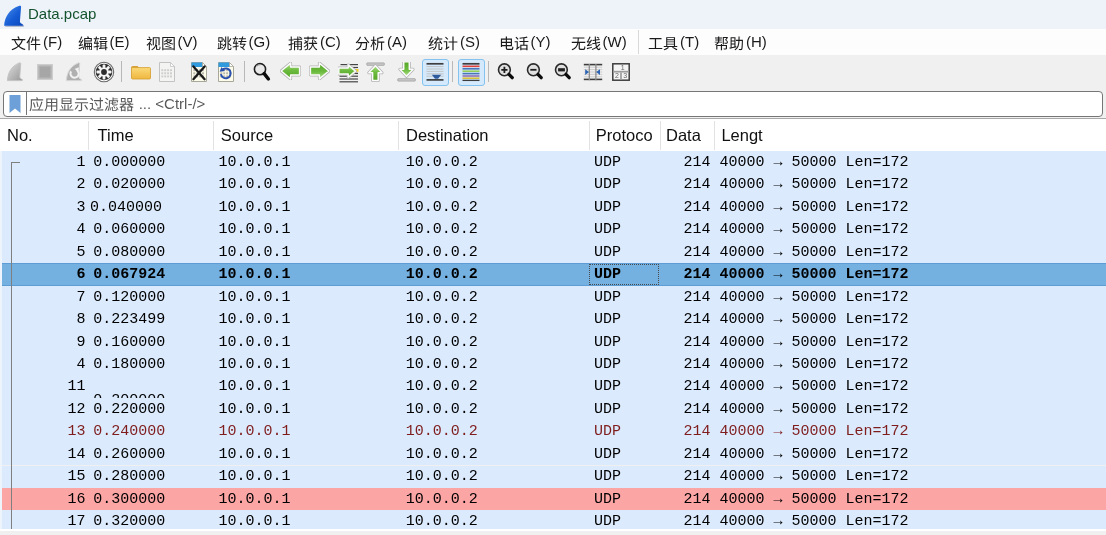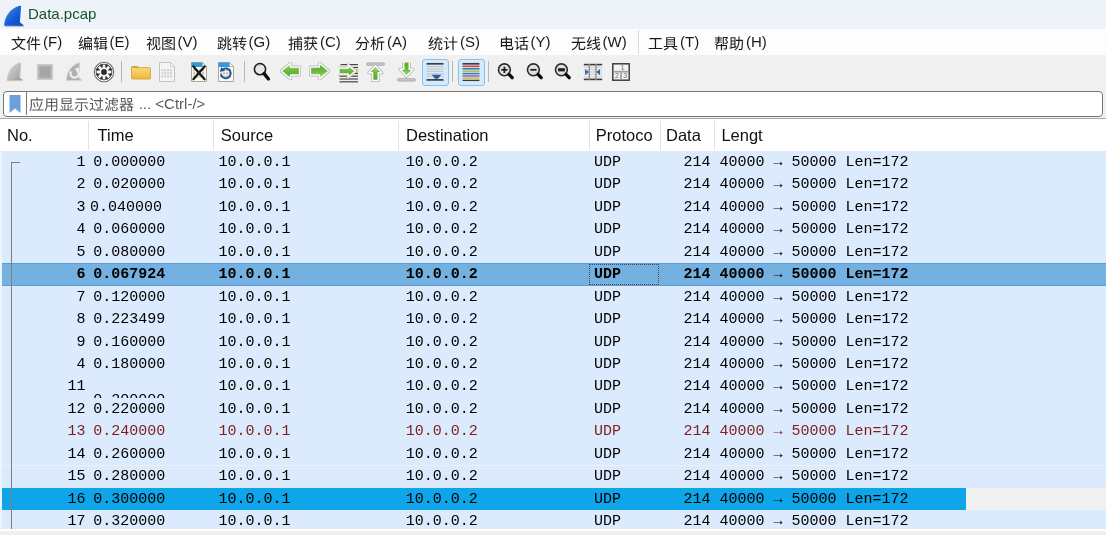--- a/index.html
+++ b/index.html
@@ -500,21 +500,21 @@
       </div>
       <div style="position:absolute;left:0;top:465.50px;width:1106px;height:22.45px;background:#dbeafd;font:15px 'Liberation Mono';color:#000;line-height:22.45px;white-space:nowrap">
         <div style="position:absolute;left:0;top:0.8px;width:85.5px;text-align:right">15</div>
 <div style="position:absolute;left:93.3px;top:0.8px">0.280000</div>
 <div style="position:absolute;left:218.5px;top:0.8px">10.0.0.1</div>
 <div style="position:absolute;left:405.8px;top:0.8px">10.0.0.2</div>
 <div style="position:absolute;left:594px;top:0.8px">UDP</div>
 <div style="position:absolute;left:683.5px;top:0.8px;width:27px;text-align:right">214</div>
 <div style="position:absolute;left:719.5px;top:0.8px">40000 → 50000 Len=172</div>
       </div>
-      <div style="position:absolute;left:0;top:487.95px;width:966px;height:22.45px;background:#0ea5e9;font:15px 'Liberation Mono';color:#000;line-height:22.45px;white-space:nowrap">
+      <div style="position:absolute;left:0;top:487.95px;width:1106px;height:22.45px;background:#fca5a5;font:15px 'Liberation Mono';color:#000;line-height:22.45px;white-space:nowrap">
         <div style="position:absolute;left:0;top:0.8px;width:85.5px;text-align:right">16</div>
 <div style="position:absolute;left:93.3px;top:0.8px">0.300000</div>
 <div style="position:absolute;left:218.5px;top:0.8px">10.0.0.1</div>
 <div style="position:absolute;left:405.8px;top:0.8px">10.0.0.2</div>
 <div style="position:absolute;left:594px;top:0.8px">UDP</div>
 <div style="position:absolute;left:683.5px;top:0.8px;width:27px;text-align:right">214</div>
 <div style="position:absolute;left:719.5px;top:0.8px">40000 → 50000 Len=172</div>
       </div>
       <div style="position:absolute;left:0;top:510.40px;width:1106px;height:22.45px;background:#dbeafd;font:15px 'Liberation Mono';color:#000;line-height:22.45px;white-space:nowrap">
         <div style="position:absolute;left:0;top:0.8px;width:85.5px;text-align:right">17</div>

